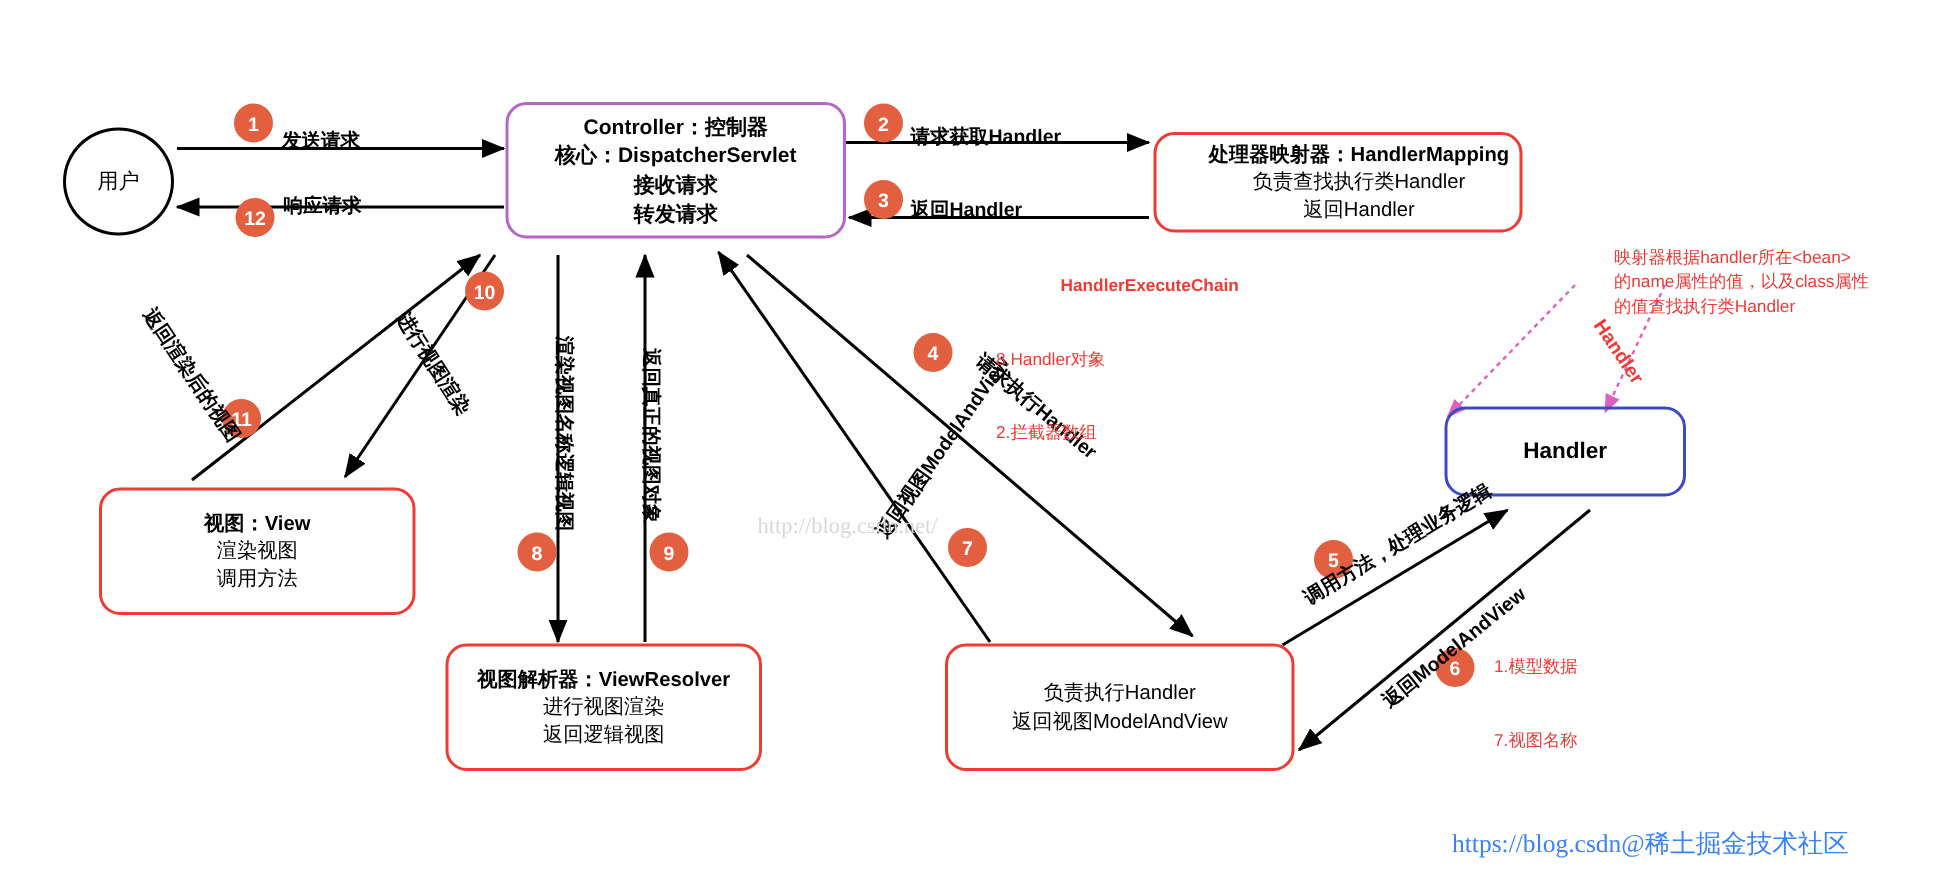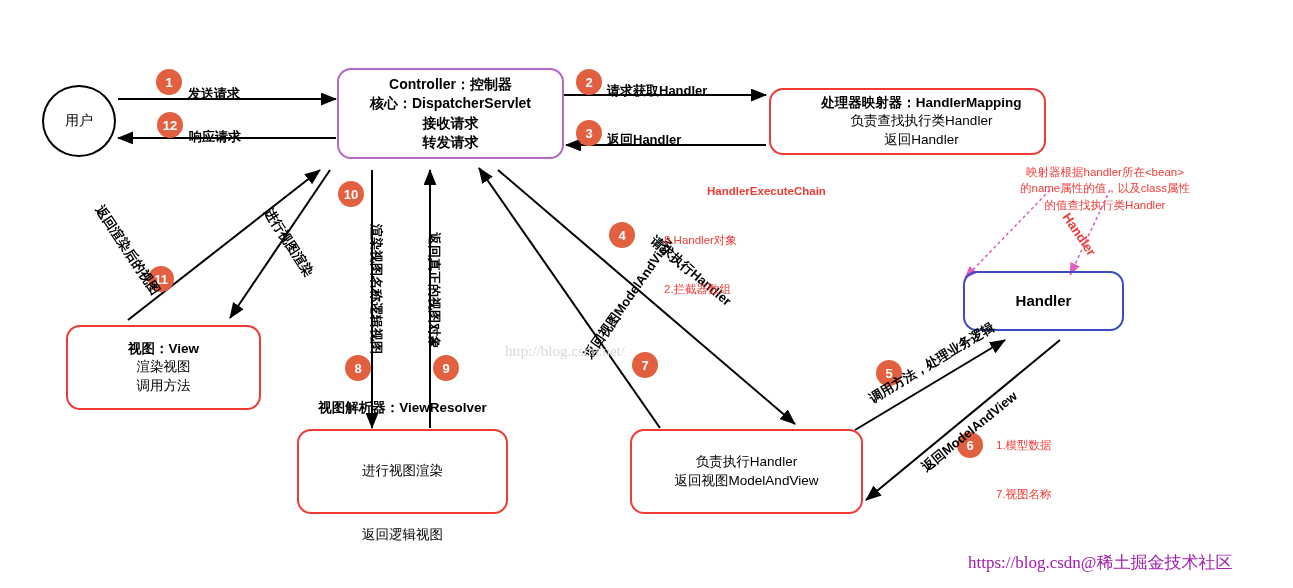--- a/index.html
+++ b/index.html
@@ -99,21 +99,21 @@
   }
   .wm {
     position: absolute;
     color: #d8d8d8;
     font-size: 15px;
     white-space: nowrap;
     font-family: "Liberation Serif", serif;
   }
   .wm2 {
     position: absolute;
-    color: #a21caf;
+    color: #3b82f6;
     font-size: 17px;
     white-space: nowrap;
     font-family: "Liberation Serif", serif;
   }
   .rot {
     transform-origin: 0 0;
   }
 </style>
 </head>
 <body>
@@ -162,59 +162,59 @@
     <div>Controller：控制器</div>
     <div>核心：DispatcherServlet</div>
     <div>接收请求</div>
     <div>转发请求</div>
   </div>
 
   <div class="node node-user" style="left:42px; top:85px; width:74px; height:72px;">
     <div>用户</div>
   </div>
 
-  <div class="node node-red" style="left:769px; top:88px; width:277px; height:67px;padding-left:28px;">
+  <div class="node node-red" style="left:769px; top:88px; width:246px; height:67px;padding-left:28px;">
     <div class="first-line">处理器映射器：HandlerMapping</div>
     <div>负责查找执行类Handler</div>
     <div>返回Handler</div>
   </div>
 
   <div class="node node-handler" style="left:963px; top:271px; width:161px; height:60px;">
     <div>Handler</div>
   </div>
 
   <div class="node node-red" style="left:630px; top:429px; width:233px; height:85px;">
     <div>负责执行Handler</div>
     <div>返回视图ModelAndView</div>
   </div>
 
-  <div class="node node-red" style="left:297px; top:429px; width:211px; height:85px;gap:45px;">
+  <div class="node node-red" style="left:297px; top:429px; width:211px; height:85px;">
     <div class="first-line">视图解析器：ViewResolver</div>
     <div>进行视图渲染</div>
     <div>返回逻辑视图</div>
   </div>
 
-  <div class="node node-red" style="left:66px; top:325px; width:195px; height:85px;">
+  <div class="node node-red" style="left:66px; top:325px; width:211px; height:85px;">
     <div class="first-line">视图：View</div>
     <div>渲染视图</div>
     <div>调用方法</div>
   </div>
 
   <div class="badge" style="left:156px; top:69px;">1</div>
   <div class="badge" style="left:576px; top:69px;">2</div>
   <div class="badge" style="left:576px; top:120px;">3</div>
   <div class="badge" style="left:609px; top:222px;">4</div>
   <div class="badge" style="left:876px; top:360px;">5</div>
   <div class="badge" style="left:957px; top:432px;">6</div>
   <div class="badge" style="left:632px; top:352px;">7</div>
   <div class="badge" style="left:345px; top:355px;">8</div>
   <div class="badge" style="left:433px; top:355px;">9</div>
-  <div class="badge" style="left:338px; top:181px;">10</div>
+  <div class="badge" style="left:310px; top:181px;">10</div>
   <div class="badge" style="left:148px; top:266px;">11</div>
-  <div class="badge" style="left:157px; top:112px;">12</div>
+  <div class="badge" style="left:157px; top:132px;">12</div>
 
   <div class="lbl" style="left:188px; top:85px;">发送请求</div>
   <div class="lbl" style="left:189px; top:128px;">响应请求</div>
   <div class="lbl" style="left:607px; top:82px;">请求获取Handler</div>
   <div class="lbl" style="left:607px; top:131px;">返回Handler</div>
 
   <div class="lbl rot" style="left:658px; top:232px; transform: rotate(40deg);">请求执行Handler</div>
   <div class="lbl rot" style="left:580px; top:352px; transform: rotate(-55deg);">返回视图ModelAndView</div>
 
   <div class="lbl rot" style="left:866px; top:392px; transform: rotate(-31deg);">调用方法，处理业务逻辑</div>
@@ -227,21 +227,21 @@
   <div class="lbl rot" style="left:106px; top:202px; transform: rotate(56deg);">返回渲染后的视图</div>
 
   <div class="lbl rot" style="left:1072px; top:210px; transform: rotate(56deg); color:#ef3b36;">Handler</div>
 
   <div class="note-red" style="left:664px; top:150px;">
     <div class="note-red-b">HandlerExecuteChain</div>
     <div>8.Handler对象</div>
     <div>2.拦截器数组</div>
   </div>
 
-  <div class="note-red" style="left:1020px; top:164px;text-align:center;">映射器根据handler所在&lt;bean&gt;
+  <div class="note-red" style="left:1076px; top:164px;">映射器根据handler所在&lt;bean&gt;
 的name属性的值，以及class属性
 的值查找执行类Handler</div>
 
   <div class="note-red" style="left:996px; top:404px;">
     <div>1.模型数据</div>
     <div>7.视图名称</div>
   </div>
 
   <div class="wm" style="left:505px; top:343px;">http://blog.csdn.net/</div>
   <div class="wm2" style="left:968px; top:551px;">https://blog.csdn@稀土掘金技术社区</div>

